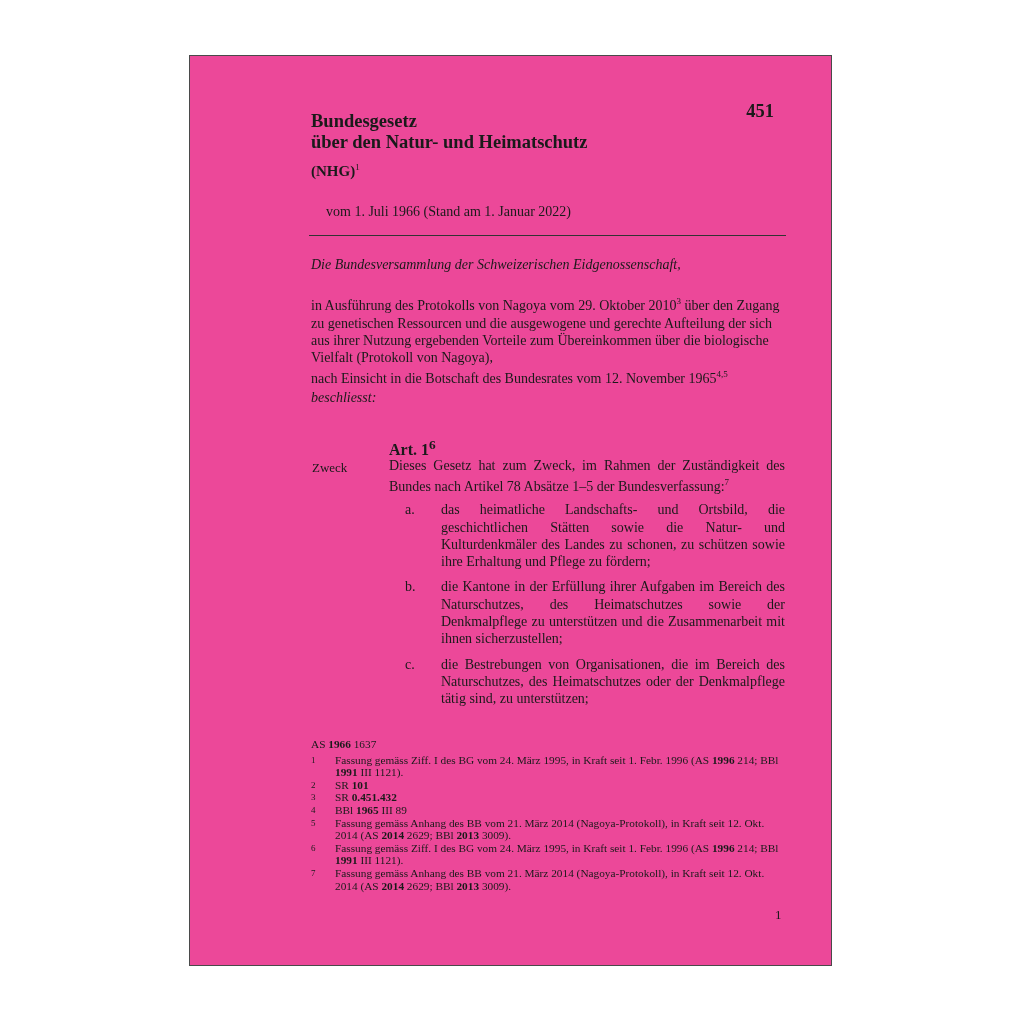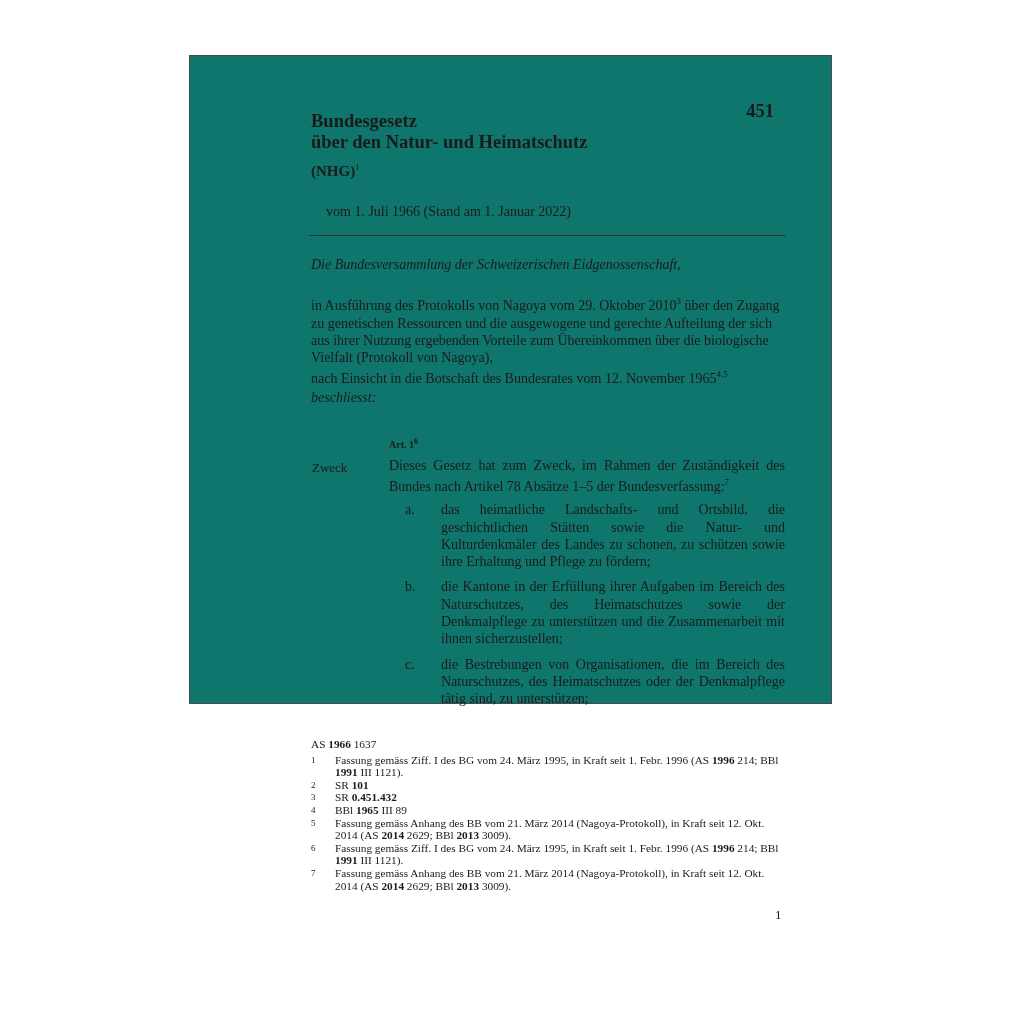--- a/index.html
+++ b/index.html
@@ -3,37 +3,37 @@
   <meta charset="utf-8">
   <style>
     html, body { margin: 0; padding: 0; }
     body {
       width: 1024px; height: 1024px; background: #ffffff;
       position: relative; overflow: hidden;
       font-family: "Liberation Serif", serif; color: #1a1a1a;
     }
     .page {
       position: absolute; left: 189px; top: 55px;
-      width: 643px; height: 649px;
-      border: 1.5px solid #4a4a4a; background: #0f766e;
+      width: 643px; height: 911px;
+      border: 1.5px solid #4a4a4a; background: #ec4899;
       box-sizing: border-box;
     }
     .abs { position: absolute; }
     .title {
       left: 121px; top: 55px; font-weight: bold; font-size: 18.5px; line-height: 21px;
     }
     .title .sub { font-size: 15px; display: block; margin-top: 4px; }
     .title sup, .pre sup, .art sup { font-size: 9px; font-weight: normal; }
     .sr-number { right: 57px; top: 45px; font-weight: bold; font-size: 18.5px; }
     .date-line { left: 136px; top: 148px; font-size: 14px; }
     .rule { left: 119px; top: 179px; width: 477px; height: 0; border-top: 1.5px solid #333; }
     .pre { left: 121px; top: 200px; width: 480px; font-size: 14px; line-height: 17.3px; }
     .pre .it { font-style: italic; display: block; margin-bottom: 3px; }
     .pre .beschl { font-style: italic; display: block; margin-top: 2px; }
-    .art-title { left: 199px; top: 381px; font-weight: bold; font-size: 10px; }
+    .art-title { left: 199px; top: 381px; font-weight: bold; font-size: 16px; }
     .marginal { left: 122px; top: 404px; font-size: 13px; }
     .art-body { left: 199px; top: 401px; width: 396px; font-size: 14px; line-height: 17.3px; text-align: justify; }
     .list { margin: 6px 0 0 0; padding: 0; list-style: none; }
     .list li { display: flex; margin-bottom: 8px; }
     .list .lbl { width: 36px; flex: 0 0 36px; padding-left: 16px; }
     .list .txt { flex: 1; text-align: justify; }
     .fn { left: 121px; top: 682px; width: 470px; font-size: 11.3px; line-height: 12.6px; }
     .fn .as { margin-bottom: 3px; }
     .fn-row { display: flex; }
     .fn-row .n { width: 24px; flex: 0 0 24px; font-size: 9px; }

